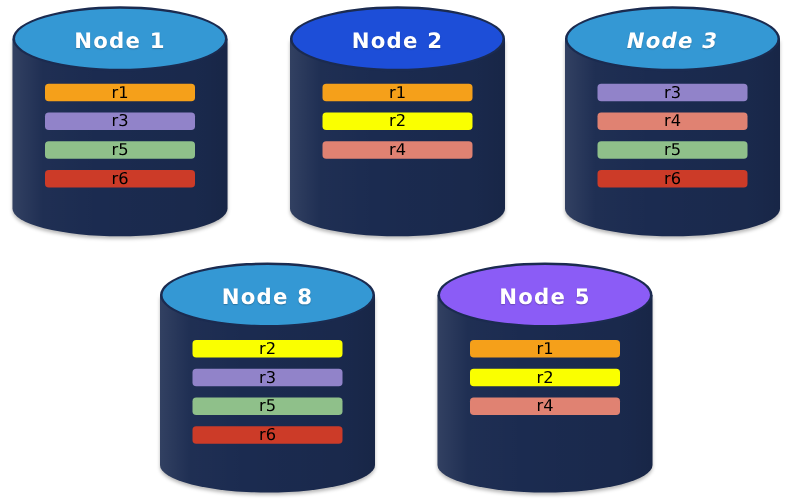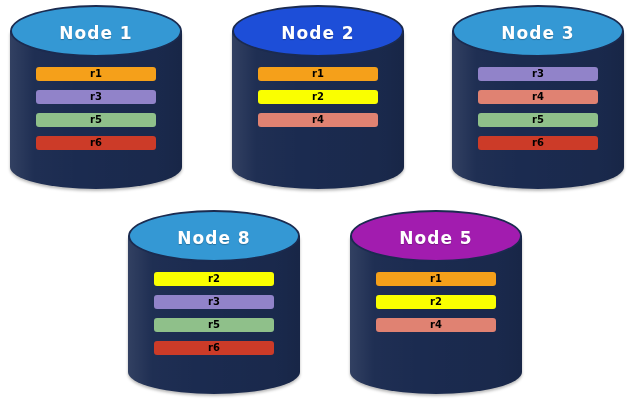--- a/index.html
+++ b/index.html
@@ -90,22 +90,22 @@
     margin-bottom: 9px;
     border-radius: 3px;
     display: flex;
     align-items: center;
     justify-content: center;
     box-sizing: border-box;
   }
   .shard-bar:last-child { margin-bottom: 0; }
   .shard-label {
     color: #000000;
-    font-weight: bold;
-    font-size: 10px;
+    font-weight: normal;
+    font-size: 13px;
     line-height: 1;
   }
 </style>
 </head>
 <body style="background: rgb(255, 255, 255);">
 
 <div id="diagram-canvas">
     <div class="node-cylinder" style="left: 10px; top: 5px; width: 172px; height: 184px;">
       <div class="cyl-body" style="top: 26px; height: 158px; background-color: rgb(27, 43, 80);">
         <div class="cyl-shade"></div>
@@ -144,21 +144,21 @@
         </div>
         <div class="shard-bar" style="background-color: rgb(224, 130, 114);">
           <span class="shard-label">r4</span>
         </div>
       </div>
     </div>
     <div class="node-cylinder" style="left: 452px; top: 5px; width: 172px; height: 184px;">
       <div class="cyl-body" style="top: 26px; height: 158px; background-color: rgb(27, 43, 80);">
         <div class="cyl-shade"></div>
       </div>
-      <div class="cyl-top" style="height: 52px; background-color: rgb(52, 152, 212);">
+      <div class="cyl-top" style="height: 52px; background-color: rgb(52, 152, 212); font-style: italic;">
         <div class="node-label">Node 3</div>
       </div>
       <div class="shard-stack" style="top: 62px;">
         <div class="shard-bar" style="background-color: rgb(145, 131, 201);">
           <span class="shard-label">r3</span>
         </div>
         <div class="shard-bar" style="background-color: rgb(224, 130, 114);">
           <span class="shard-label">r4</span>
         </div>
         <div class="shard-bar" style="background-color: rgb(143, 192, 138);">
@@ -188,21 +188,21 @@
         </div>
         <div class="shard-bar" style="background-color: rgb(204, 59, 40);">
           <span class="shard-label">r6</span>
         </div>
       </div>
     </div>
     <div class="node-cylinder" style="left: 350px; top: 210px; width: 172px; height: 184px;">
       <div class="cyl-body" style="top: 26px; height: 158px; background-color: rgb(27, 43, 80);">
         <div class="cyl-shade"></div>
       </div>
-      <div class="cyl-top" style="height: 52px; background-color: #a21caf;">
+      <div class="cyl-top" style="height: 52px; background-color: #8b5cf6;">
         <div class="node-label">Node 5</div>
       </div>
       <div class="shard-stack" style="top: 62px;">
         <div class="shard-bar" style="background-color: rgb(245, 160, 26);">
           <span class="shard-label">r1</span>
         </div>
         <div class="shard-bar" style="background-color: rgb(250, 255, 0);">
           <span class="shard-label">r2</span>
         </div>
         <div class="shard-bar" style="background-color: rgb(224, 130, 114);">

